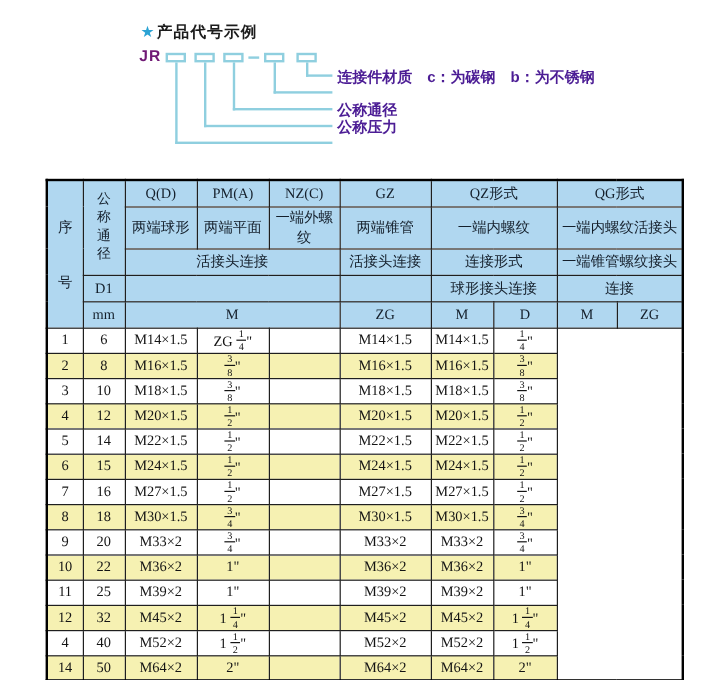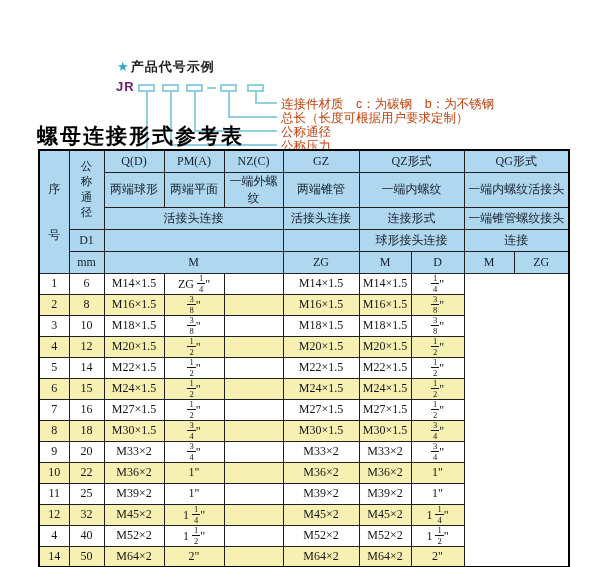--- a/index.html
+++ b/index.html
@@ -7,28 +7,28 @@
     --alt-bg:#f6f1b2;
     --line-color:#8fcfdf;
     --star-color:#2ba3d4;
     --border:#1f1f1f;
   }
   *{margin:0;padding:0;box-sizing:border-box;}
   body{background:#e8e8e8;font-family:"Liberation Sans","DejaVu Sans",sans-serif;}
   .page{position:relative;width:600px;height:567px;background:#ffffff;overflow:hidden;margin:0 auto;}
 
   
-  .diagram{position:absolute;left:0;top:0;width:542px;height:122px;margin-top:40px;}
+  .diagram{position:absolute;left:0;top:0;width:542px;height:122px;}
   .diagram-title{position:absolute;left:117px;top:18px;font-size:13px;color:#1c1c1c;font-weight:bold;letter-spacing:1px;}
   .diagram-title .star{color:var(--star-color);margin-right:1px;font-weight:normal;}
   .code-prefix{position:absolute;left:116px;top:39px;font-size:13px;font-weight:bold;color:#701a75;letter-spacing:1px;}
   .cbox{position:absolute;top:44px;width:17px;height:8px;border:2px solid var(--line-color);background:#fff;}
   .cdash{position:absolute;top:47px;width:9px;height:2px;background:var(--line-color);}
   .dline{position:absolute;background:var(--line-color);}
-  .dlabel{position:absolute;left:281px;font-size:12.5px;color:#c2410c;white-space:nowrap;font-weight:400;}
+  .dlabel{position:absolute;left:281px;font-size:12.5px;color:#4c1d95;white-space:nowrap;font-weight:700;}
 
   
   .table-title{position:absolute;left:37px;top:122px;font-size:21px;font-weight:bold;color:#000;
     font-family:"Liberation Serif","DejaVu Serif",serif;letter-spacing:2px;}
 
   
   table.ref{position:absolute;left:38px;top:149px;width:530px;border-collapse:collapse;table-layout:fixed;
     border:2px solid #000;font-family:"Liberation Serif","DejaVu Serif",serif;}
   .ref th,.ref td{border:1px solid var(--border);text-align:center;vertical-align:middle;overflow:hidden;}
   .ref thead th{background:var(--header-bg);font-weight:normal;font-size:12px;color:#141f2b;height:22px;padding:0 1px;}
@@ -65,26 +65,24 @@
     <div class="dline" style="left:170px;top:52px;width:2px;height:54px;"></div>
     <div class="dline" style="left:146px;top:52px;width:2px;height:68px;"></div>
 
     <div class="dline" style="left:255px;top:62px;width:22px;height:2px;"></div>
     <div class="dline" style="left:228px;top:76px;width:49px;height:2px;"></div>
     <div class="dline" style="left:194px;top:90px;width:83px;height:2px;"></div>
     <div class="dline" style="left:170px;top:104px;width:107px;height:2px;"></div>
     <div class="dline" style="left:146px;top:118px;width:131px;height:2px;"></div>
 
     <span class="dlabel" style="top:56px;">连接件材质　c：为碳钢　b：为不锈钢</span>
-    <span class="dlabel" style="top:70px;">总长（长度可根据用户要求定制）</span>
     <span class="dlabel" style="top:84px;">公称通径</span>
     <span class="dlabel" style="top:98px;">公称压力</span>
   </div>
 
-  <div class="table-title">螺母连接形式参考表</div>
 
   <table class="ref">
     <colgroup>
       <col style="width:30px;">
         <col style="width:35px;">
         <col style="width:60px;">
         <col style="width:60px;">
       <col style="width:59px;">
         <col style="width:76px;">
         <col style="width:52px;">

